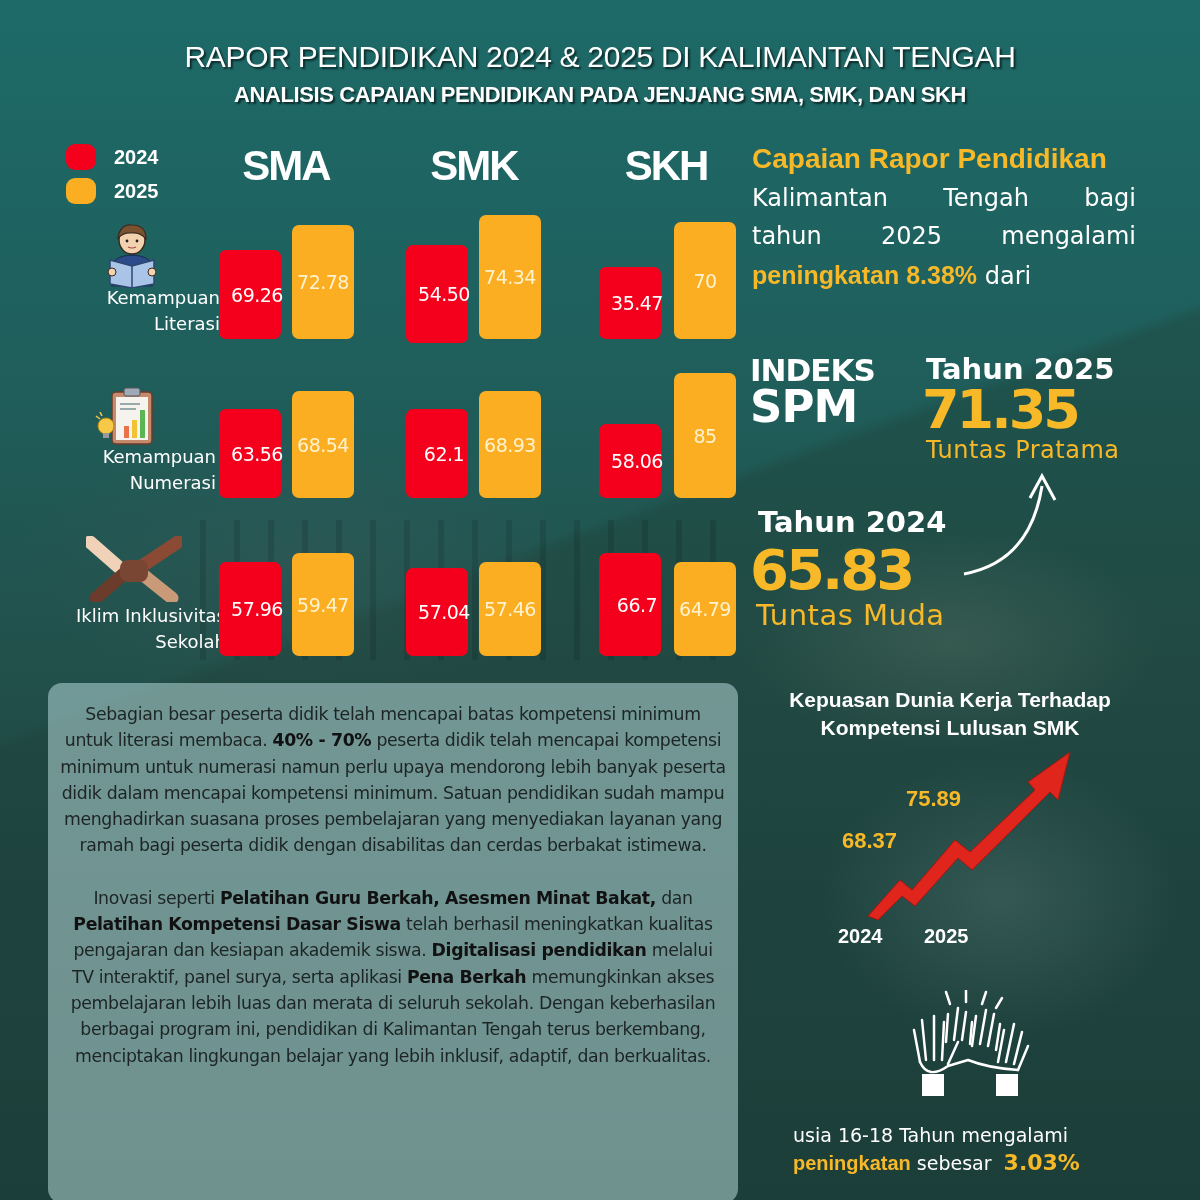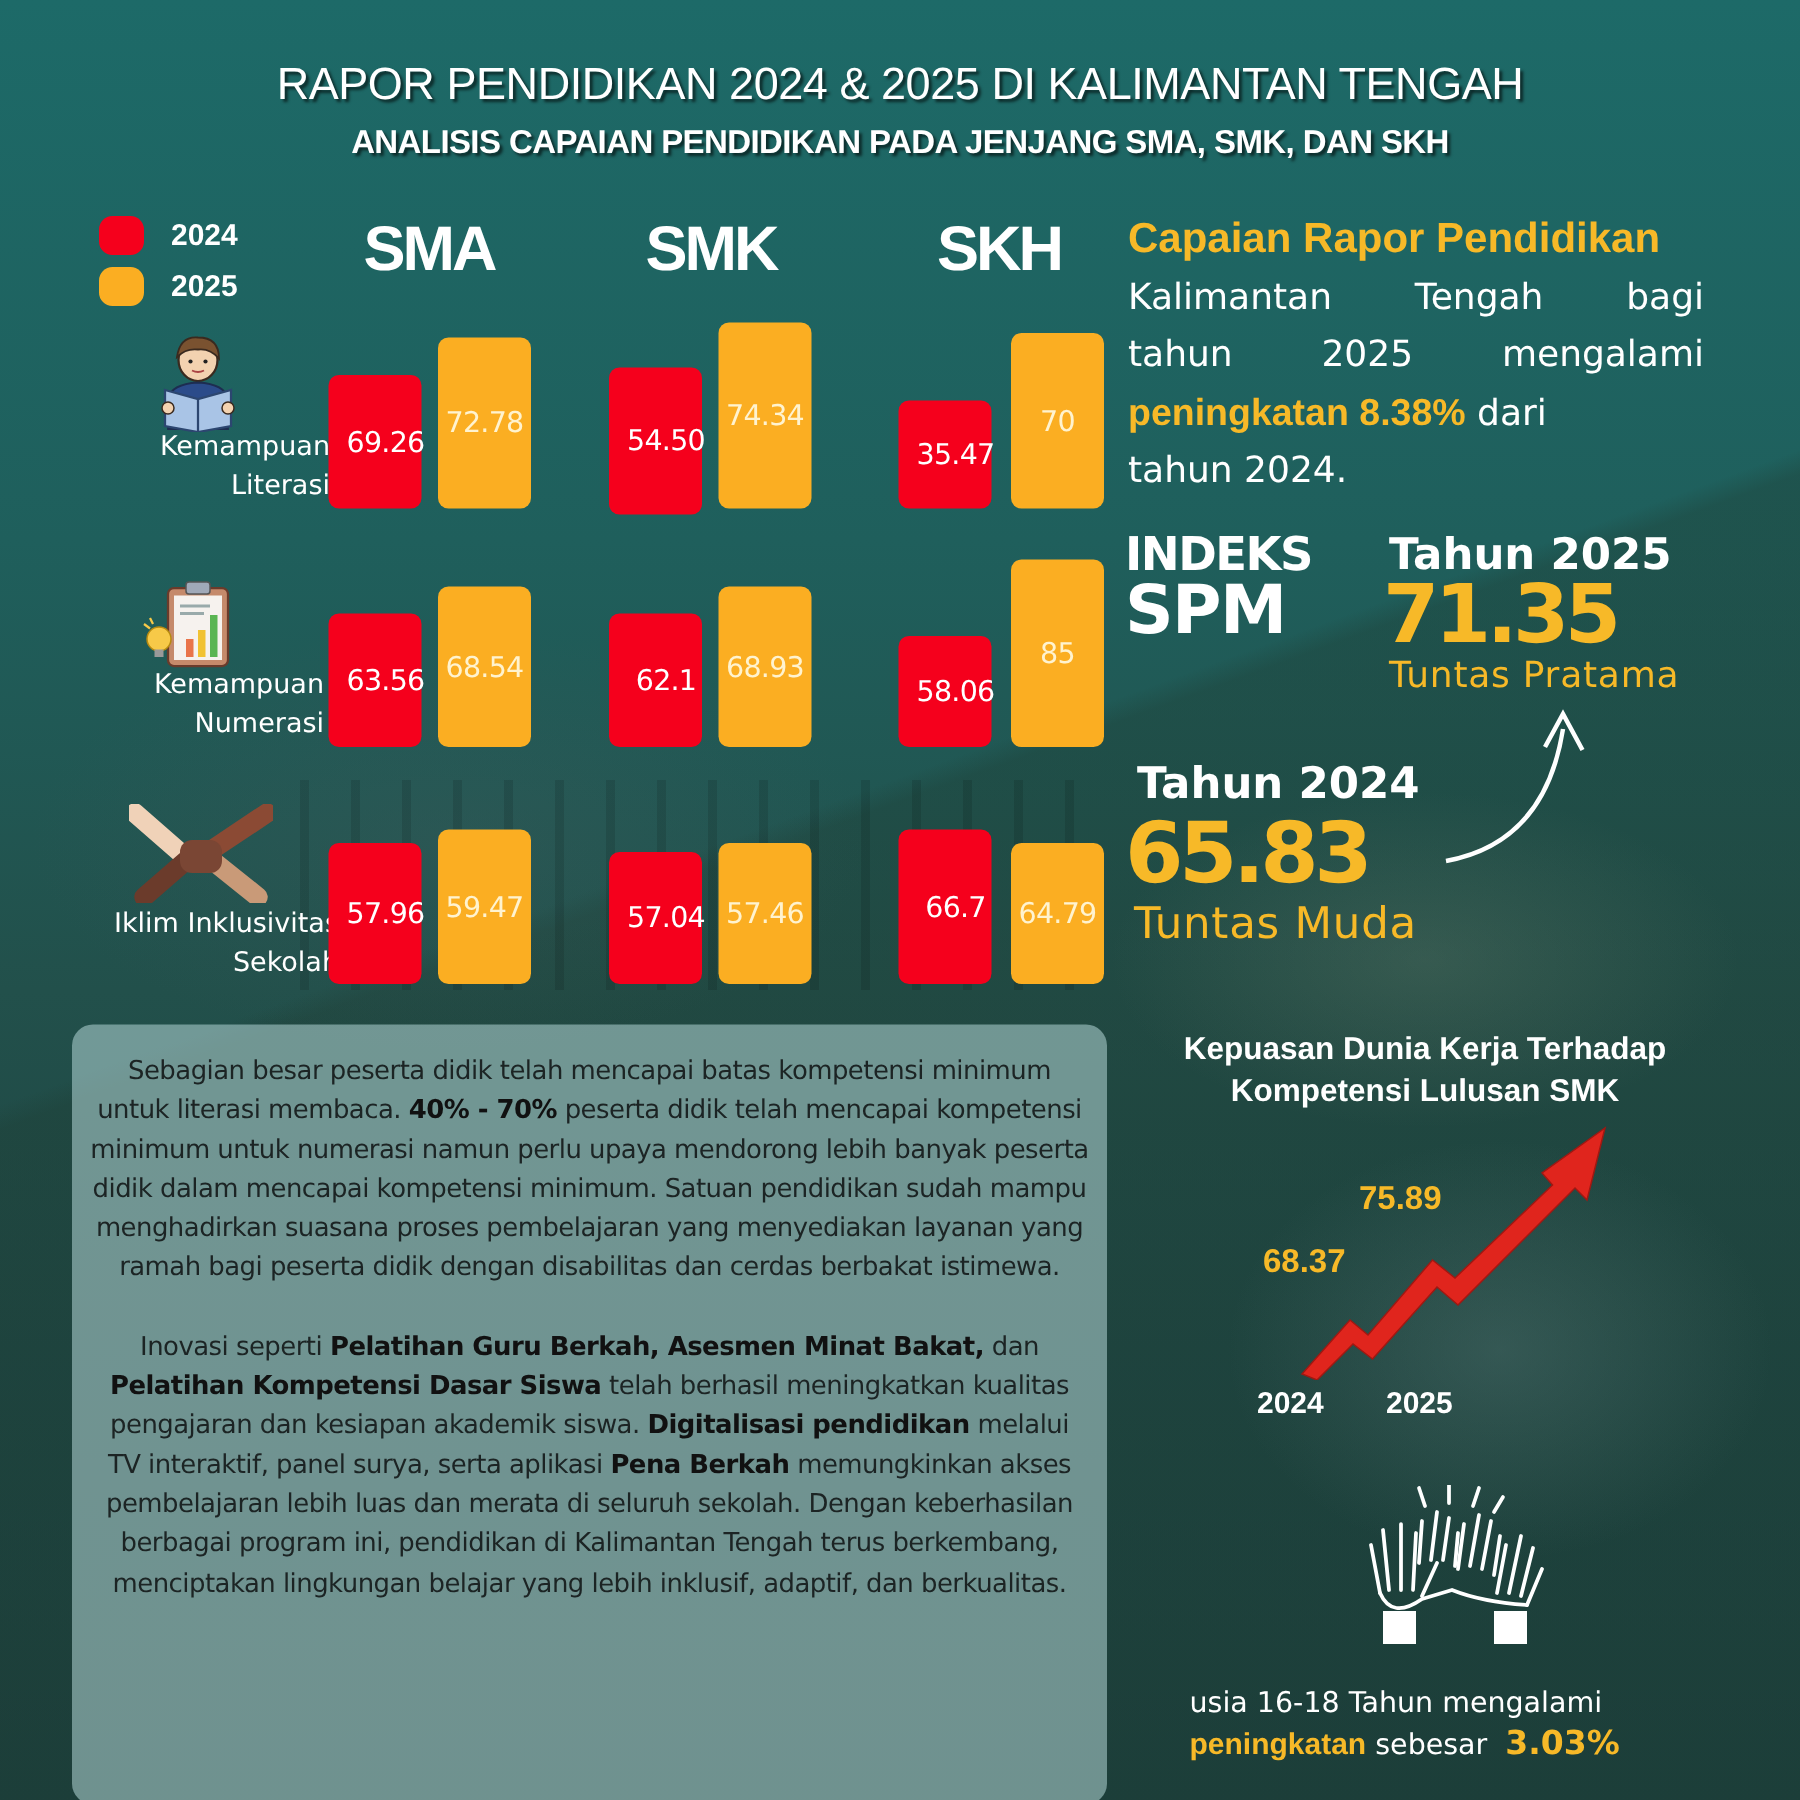--- a/index.html
+++ b/index.html
@@ -212,21 +212,20 @@
 <div class="bar y2024" style="left:406px;top:568px;height:88px;background:#f5001c">57.04</div>
 <div class="bar y2025" style="left:479px;top:562px;height:94px;background:#fbae22">57.46</div>
 <div class="bar y2024" style="left:599px;top:553px;height:103px;background:#f5001c">66.7</div>
 <div class="bar y2025" style="left:674px;top:562px;height:94px;background:#fbae22">64.79</div>
 
 <div class="capaian">
   <div class="hl-title">Capaian Rapor Pendidikan</div>
   <div class="justify">Kalimantan Tengah bagi</div>
   <div class="justify">tahun 2025 mengalami</div>
   <div><span class="hl">peningkatan 8.38%</span><span> dari</span></div>
-  <div>tahun 2024.</div>
 </div>
 
 <div class="spm-word" style="top:352px;font-size:31px">INDEKS</div>
 <div class="spm-word" style="top:380px;font-size:45px;letter-spacing:-1px">SPM</div>
 <div class="spm-year" style="left:926px;top:352px;font-size:29px">Tahun 2025</div>
 <div class="spm-value" style="left:922px;top:380px;font-size:54px;line-height:60px">71.35</div>
 <div class="spm-status" style="left:926px;top:436px">Tuntas Pratama</div>
 
 <div class="spm-year" style="left:758px;top:505px;font-size:29px">Tahun 2024</div>
 <div class="spm-value" style="left:750px;top:540px;font-size:56px;line-height:60px">65.83</div>

